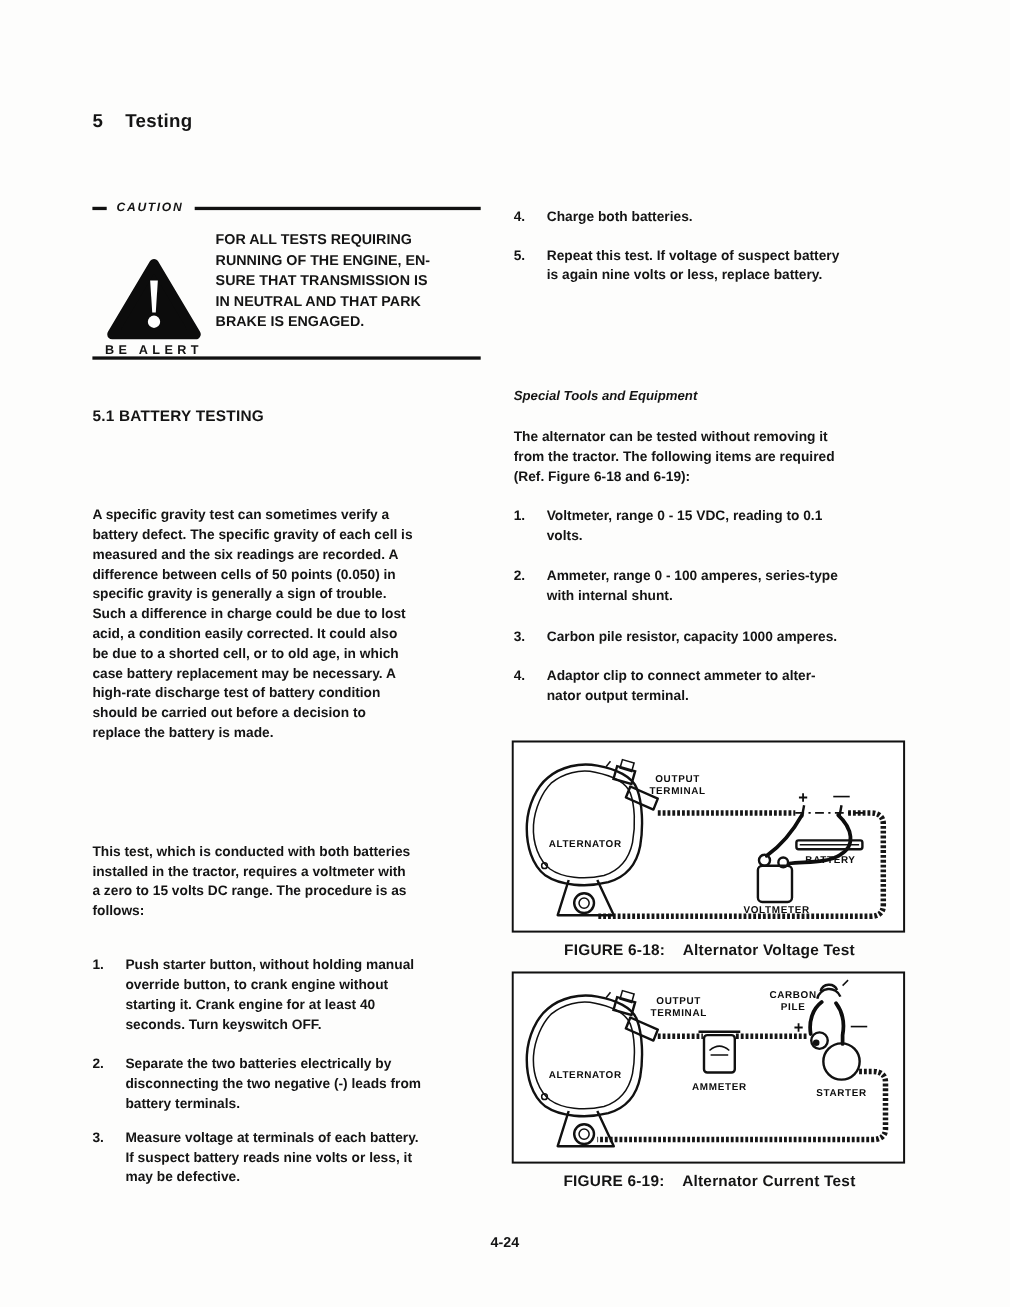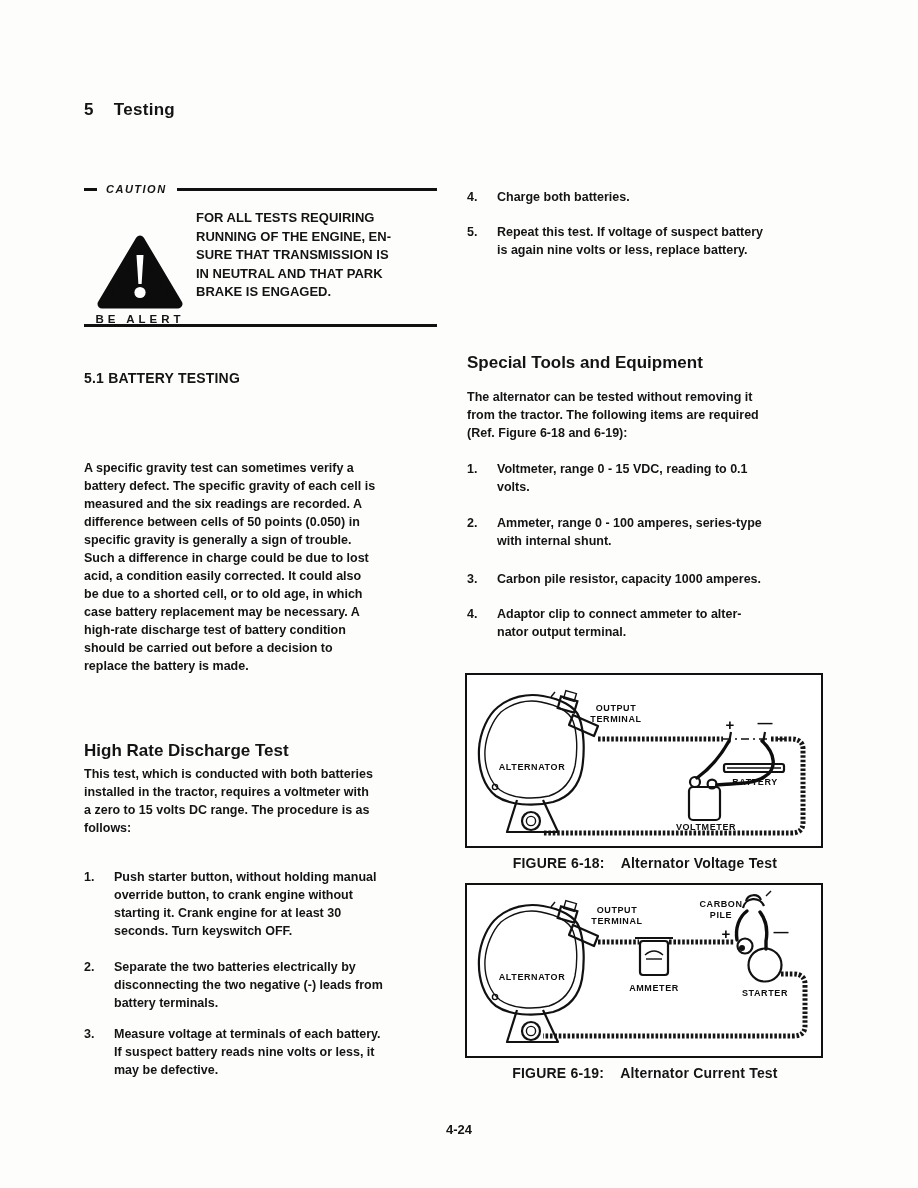--- a/index.html
+++ b/index.html
@@ -23,21 +23,21 @@
   .caution-dash{width:13px;height:0;border-top:3px solid #111;margin-right:9px;}
   .caution-word{font-size:11px;letter-spacing:1.5px;font-style:italic;}
   .caution-rule{flex:1;height:0;border-top:3px solid #111;margin-left:10px;}
   .caution-body{top:26px;display:flex;}
   .caution-icon-wrap{width:112px;padding-top:24px;display:flex;flex-direction:column;align-items:center;}
   .be-alert{font-size:11.5px;letter-spacing:4px;margin-top:2px;}
   .caution-text{flex:1;font-size:13px;line-height:18.6px;text-align:left;}
   .caution-underline{top:141px;height:0;border-top:3px solid #111;}
   
   .h-sec{font-size:14px;letter-spacing:.2px;}
-  .h-sub{font-size:17px;}
+  .h-sub{font-size:12px;font-style:italic;}
   .para{font-size:12.5px;line-height:18px;}
   .nlist-item{display:flex;font-size:12.5px;line-height:18px;}
   .nlist-item .num{width:30px;flex:0 0 30px;}
   .nlist-item .itxt{flex:1;}
   
   .figure-box{position:absolute;left:-2px;width:358px;height:152px;}
   .figure-box svg{display:block;}
   .fig-caption{position:absolute;left:0;right:0;display:flex;justify-content:center;gap:16px;
     font-size:14px;letter-spacing:.2px;}
   
@@ -94,31 +94,30 @@
 measured and the six readings are recorded. A
 difference between cells of 50 points (0.050) in
 specific gravity is generally a sign of trouble.
 Such a difference in charge could be due to lost
 acid, a condition easily corrected. It could also
 be due to a shorted cell, or to old age, in which
 case battery replacement may be necessary. A
 high-rate discharge test of battery condition
 should be carried out before a decision to
 replace the battery is made.</div>
-    <div class="blk h-sub" style="top:558px">High Rate Discharge Test</div>
     <div class="blk para prelines" style="top:582px">This test, which is conducted with both batteries
 installed in the tractor, requires a voltmeter with
 a zero to 15 volts DC range. The procedure is as
 follows:</div>
 
     <div class="blk nlist-item" style="top:685px">
       <span class="num">1.</span>
       <span class="itxt prelines">Push starter button, without holding manual
 override button, to crank engine without
-starting it. Crank engine for at least 30
+starting it. Crank engine for at least 40
 seconds. Turn keyswitch OFF.</span>
     </div>
     <div class="blk nlist-item" style="top:775px">
       <span class="num">2.</span>
       <span class="itxt prelines">Separate the two batteries electrically by
 disconnecting the two negative (-) leads from
 battery terminals.</span>
     </div>
     <div class="blk nlist-item" style="top:842px">
       <span class="num">3.</span>

